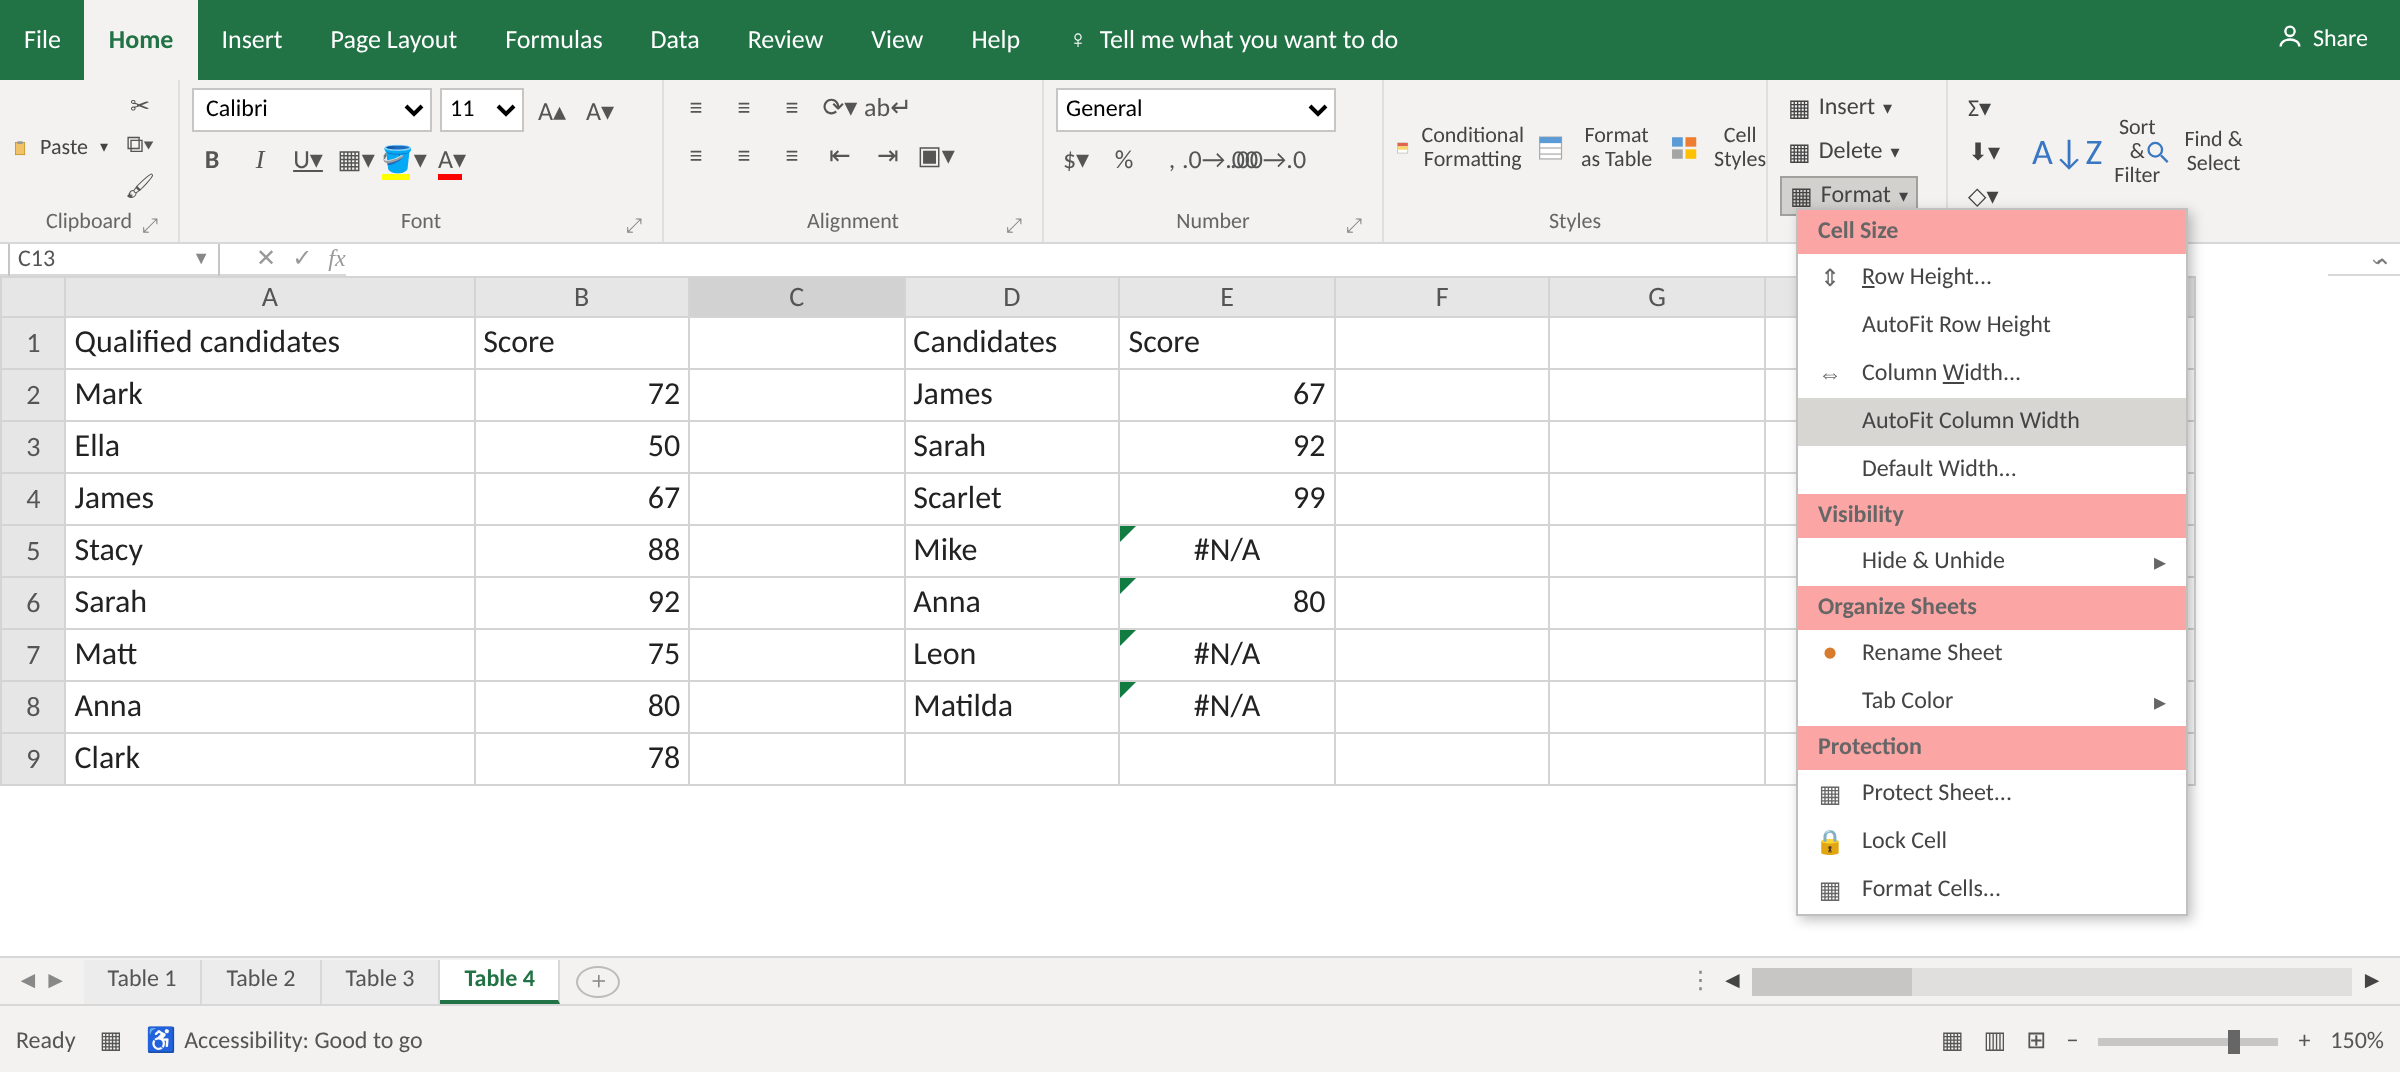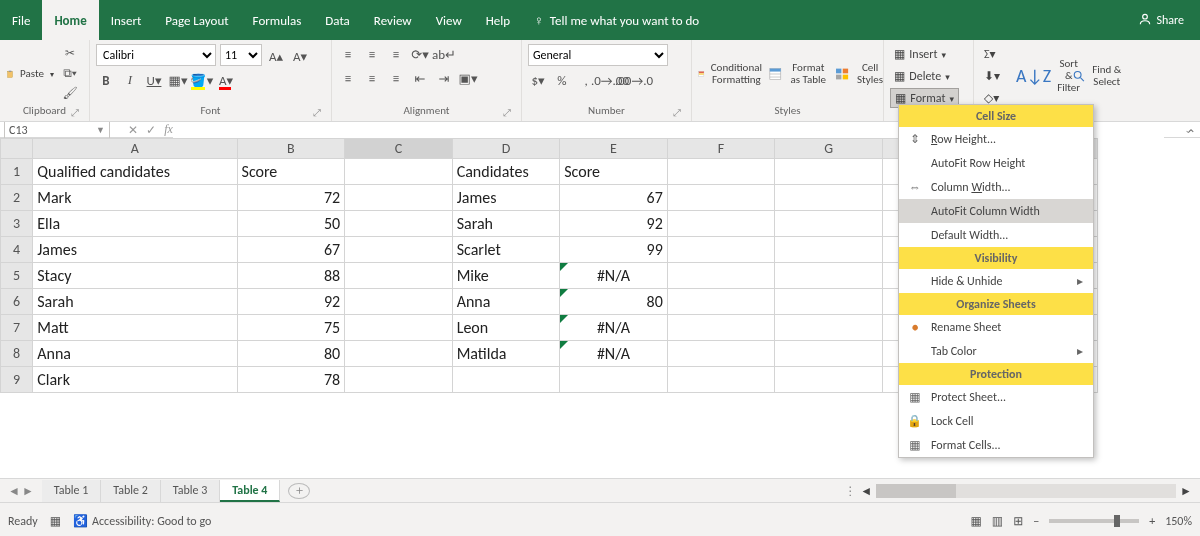--- a/index.html
+++ b/index.html
@@ -57,21 +57,21 @@
   .hscroll{margin-left:auto;display:flex;align-items:center;gap:4px;padding-right:8px;}
   .hscroll .track{width:300px;height:14px;background:#e1dfdd;position:relative;}
   .hscroll .thumb{position:absolute;left:0;top:0;height:14px;width:80px;background:#c8c6c4;}
   
   .status { height:36px; background:#f3f2f1; border-top:1px solid #d8d8d8; display:flex; align-items:center; font-size:12px; color:#555; padding:0 8px;}
   .status .right { margin-left:auto; display:flex;align-items:center;gap:10px;}
   .zoom-track{width:90px;height:4px;background:#c8c6c4;position:relative;}
   .zoom-thumb{position:absolute;top:-4px;left:65px;width:6px;height:12px;background:#666;}
   
   .menu { position:absolute; top:104px; left:898px; width:196px; background:#fff; border:1px solid #c2c0be; box-shadow:2px 2px 6px rgba(0,0,0,.25); font-size:12px; color:#444; z-index:50;}
-  .menu .hdr{background:#fde047;color:#666;font-weight:600;padding:4px 10px;text-align:center;}
+  .menu .hdr{background:#fca5a5;color:#666;font-weight:600;padding:4px 10px;}
   .menu .mi{display:flex;align-items:center;gap:8px;padding:4px 10px 4px 8px;height:24px;}
   .menu .mi.hover{background:#d8d6d3;}
   .menu .mi .mic{width:16px;height:16px;display:flex;align-items:center;justify-content:center;color:#666;}
   .menu .mi .sub{margin-left:auto;color:#666;}
   .menu .mi .ul{text-decoration:underline;}
 </style>
 </head>
 <body>
 
 <div class="titlebar">

